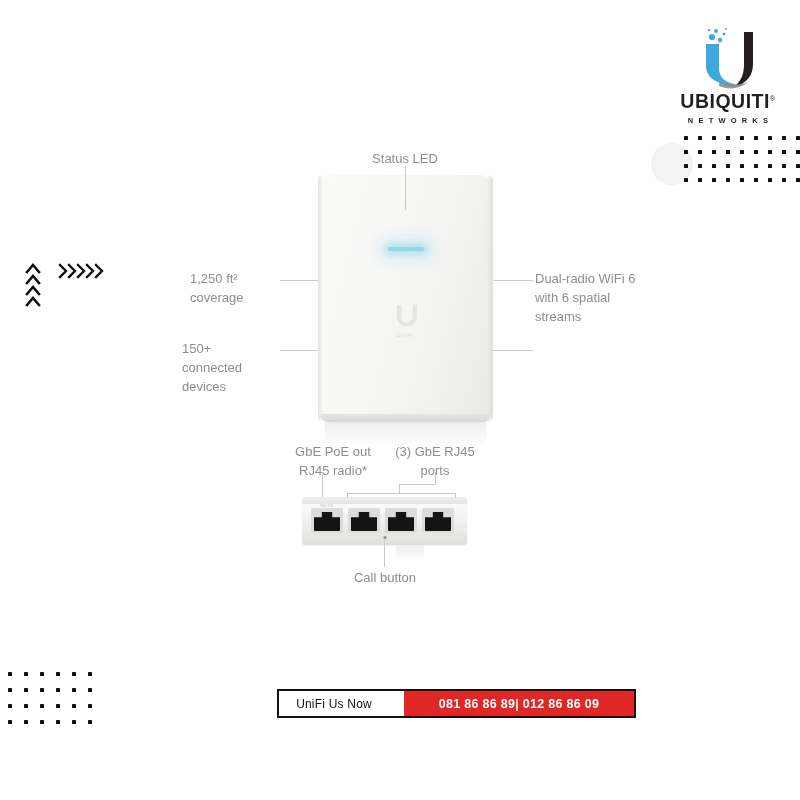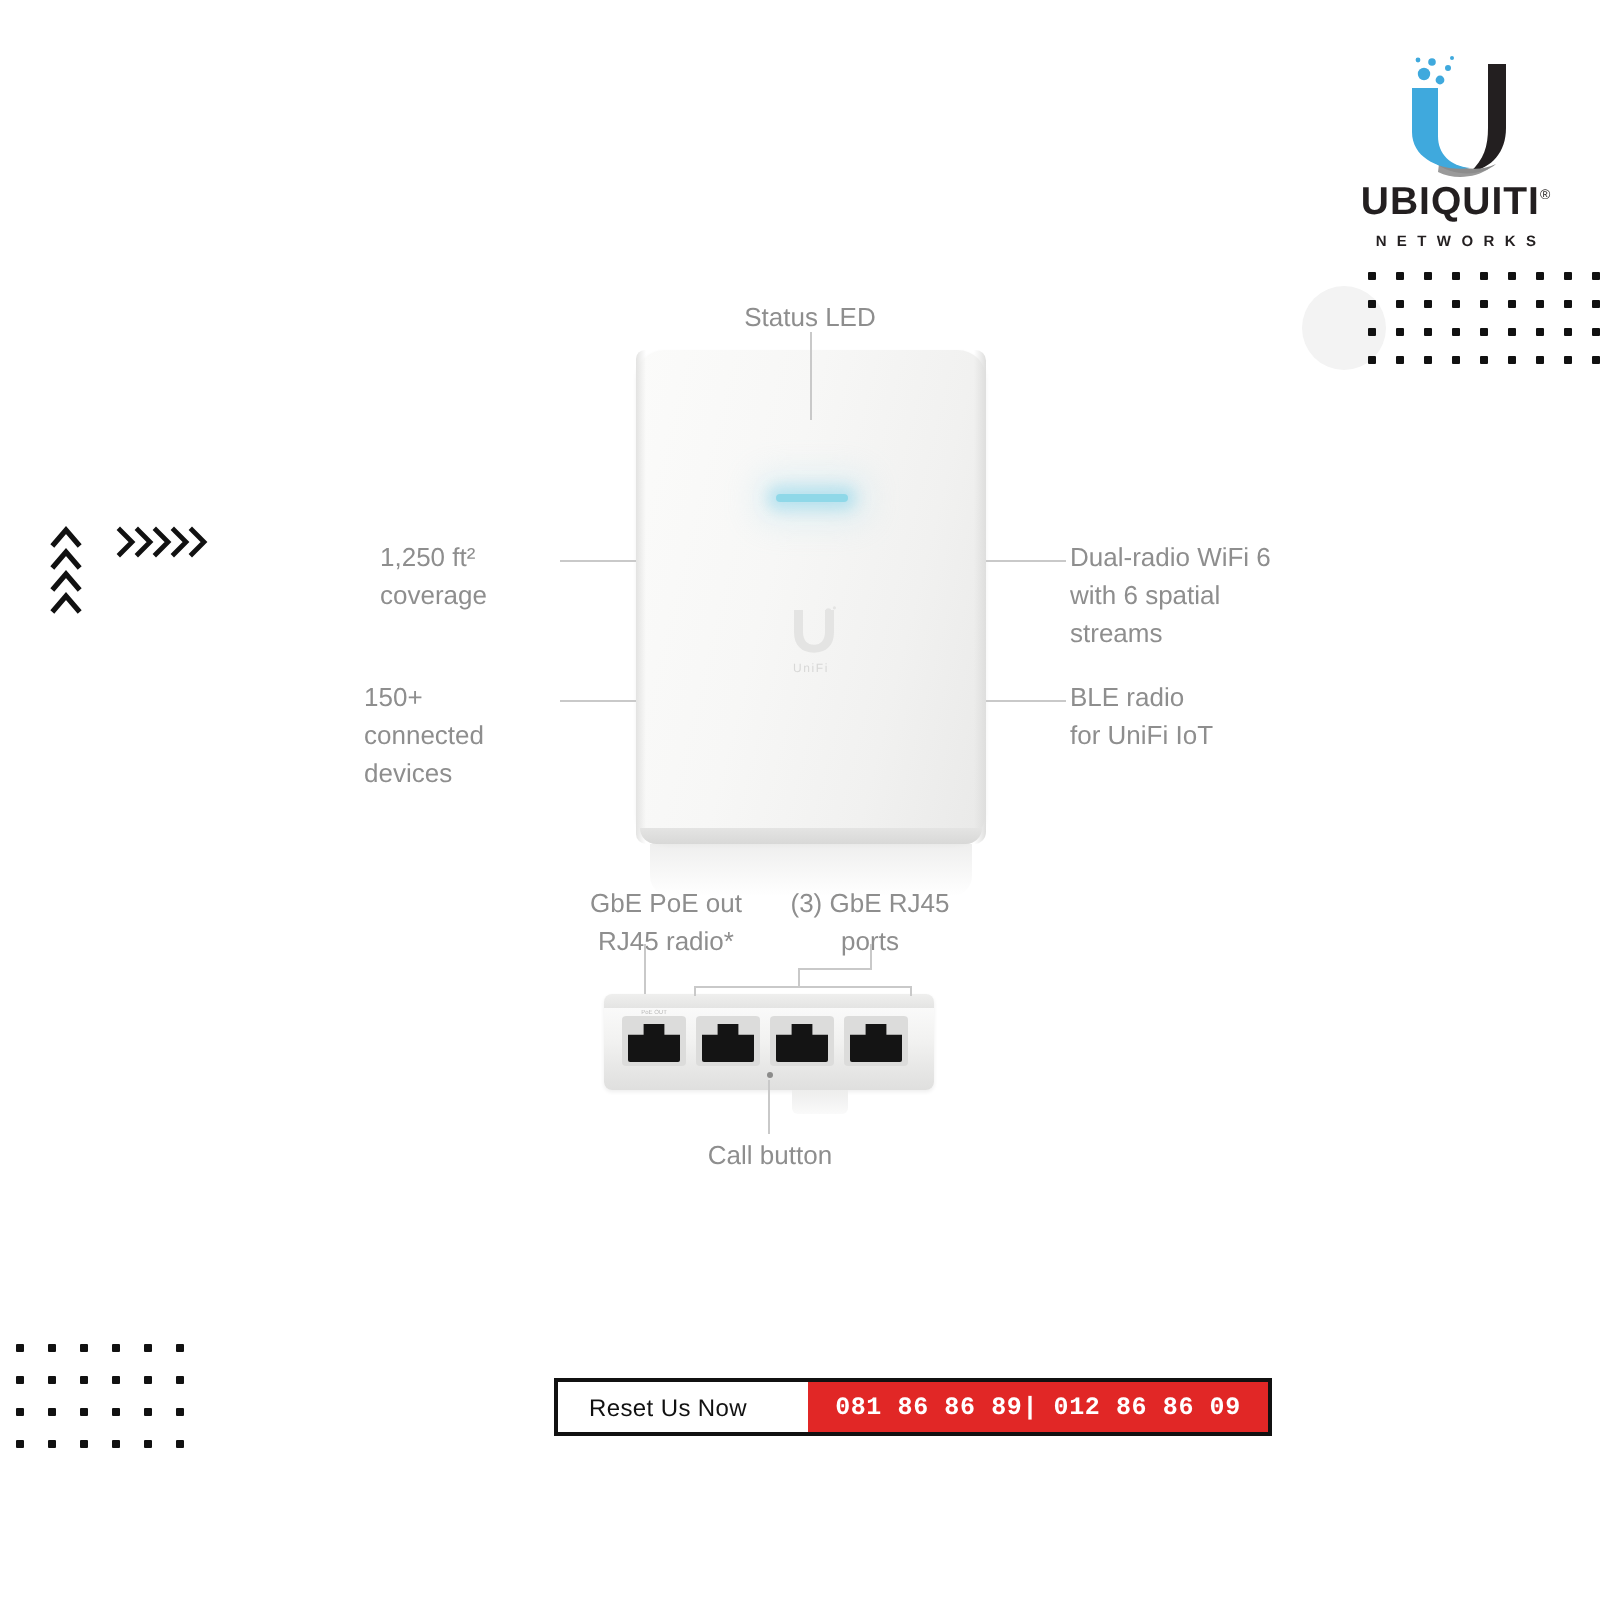--- a/index.html
+++ b/index.html
@@ -314,21 +314,21 @@
     font-size: 12px;
     letter-spacing: 0.2px;
   }
   #cta-number {
     flex: 1;
     display: flex;
     align-items: center;
     justify-content: center;
     background: #e12726;
     color: #ffffff;
-    font-family: Liberation Mono, monospace;
+    font-family: Liberation Sans, sans-serif;
     font-size: 12.5px;
     font-weight: bold;
     letter-spacing: 0.3px;
     margin-left: 15px;
   }
 </style>
 </head>
 <body>
 
 <div id="canvas">
@@ -490,39 +490,37 @@
     <div class="leader h" style="left:110px; top:140px; width:38px;"></div>
 
     <div class="callout left-of-line" style="left:12px; top:200px; width:90px;">150+ connected
 devices</div>
     <div class="leader h" style="left:110px; top:210px; width:38px;"></div>
 
     <div class="callout right-of-line" style="left:365px; top:130px; width:120px;">Dual-radio WiFi 6
 with 6 spatial streams</div>
     <div class="leader h" style="left:323px; top:140px; width:40px;"></div>
 
-    <div class="callout right-of-line" style="left:365px; top:200px; width:110px;">BLE radio
-for UniFi IoT</div>
     <div class="leader h" style="left:323px; top:210px; width:40px;"></div>
 
     <div class="callout centered" style="left:118px; top:303px; width:90px;">GbE PoE out
 RJ45 radio*</div>
     <div class="leader v" style="left:152px; top:332px; height:25px;"></div>
 
     <div class="callout centered" style="left:222px; top:303px; width:86px;">(3) GbE RJ45
 ports</div>
     <div class="leader v" style="left:265px; top:332px; height:12px;"></div>
     <div class="leader h" style="left:229px; top:344px; width:37px;"></div>
     <div class="leader v" style="left:229px; top:344px; height:9px;"></div>
     <div class="leader h" style="left:177px; top:353px; width:108px;"></div>
     <div class="leader v" style="left:177px; top:353px; height:5px;"></div>
     <div class="leader v" style="left:285px; top:353px; height:5px;"></div>
 
     <div class="leader v" style="left:214px; top:400px; height:27px;"></div>
     <div class="callout centered" style="left:170px; top:429px; width:90px;">Call button</div>
   </div>
 
   <div id="cta-bar" style="border-color: rgb(17, 17, 17);">
-    <div id="cta-label">Reset Us Now</div>
+    <div id="cta-label">UniFi Us Now</div>
     <div id="cta-number" style="background: rgb(225, 39, 38);">081 86  86 89| 012 86 86 09</div>
   </div>
 
 </div>
 
 </body></html>

